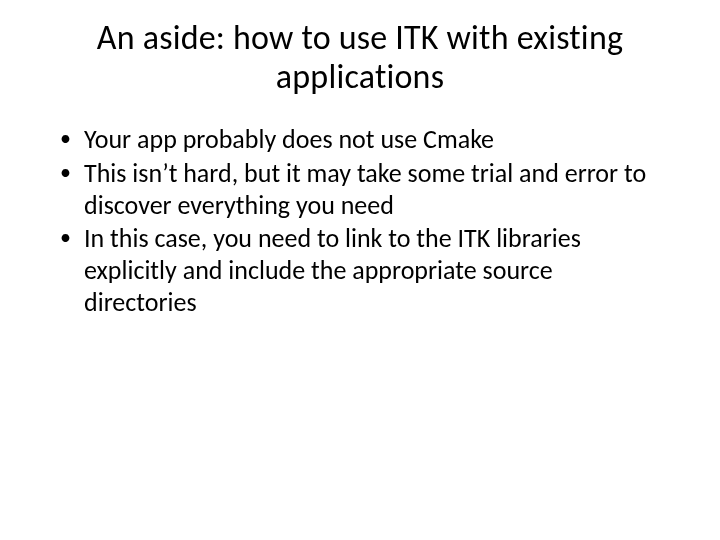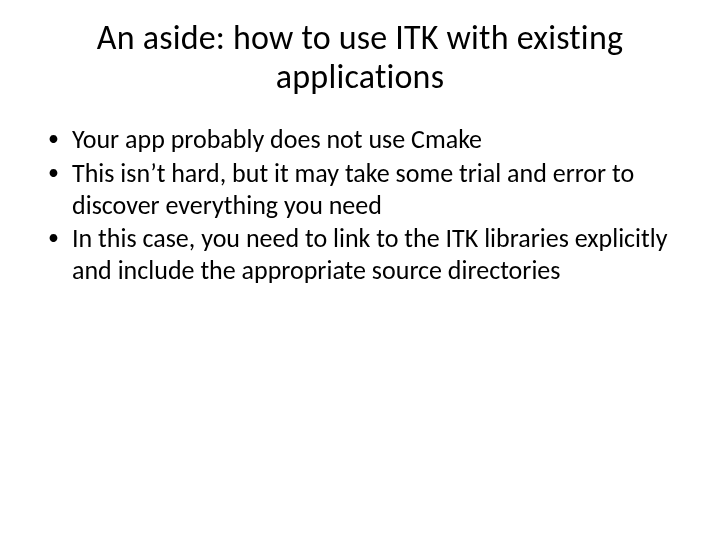--- a/index.html
+++ b/index.html
@@ -20,21 +20,21 @@
   .title {
     font-size: 34px;
     line-height: 1.15;
     text-align: center;
     font-weight: 400;
     margin: 0 0 28px 0;
     letter-spacing: 0.2px;
   }
   ul.bullets {
     list-style: none;
-    margin: 4px;
+    margin: 16px;
     padding: 0 8px 0 0;
   }
   ul.bullets > li {
     position: relative;
     font-size: 26px;
     line-height: 1.22;
     padding-left: 28px;
     margin: 0 0 2px 0;
     font-weight: 400;
   }

